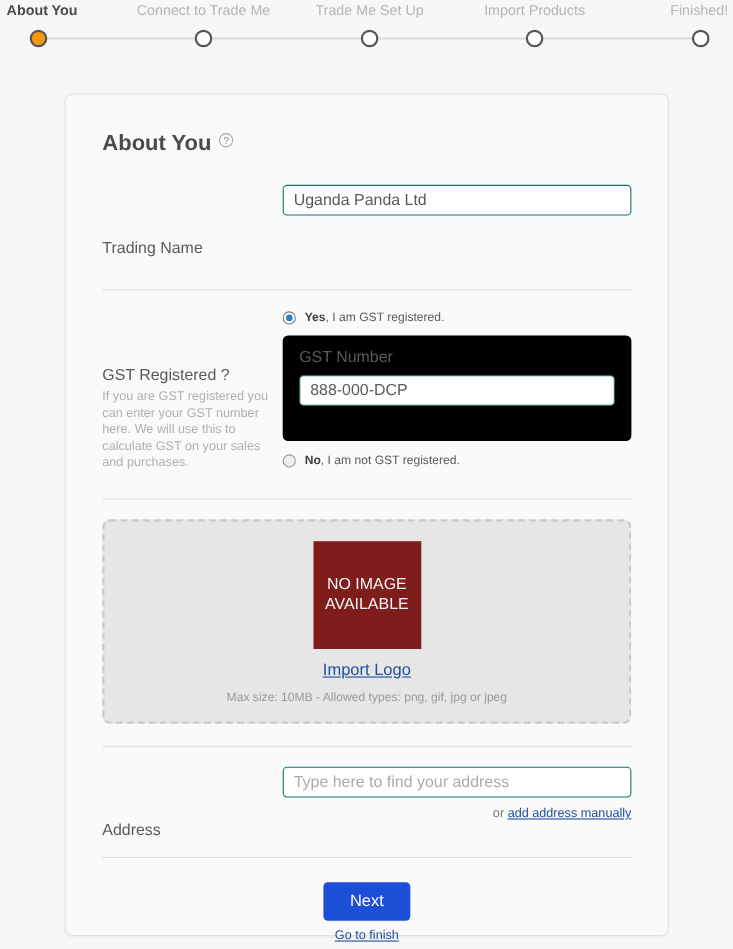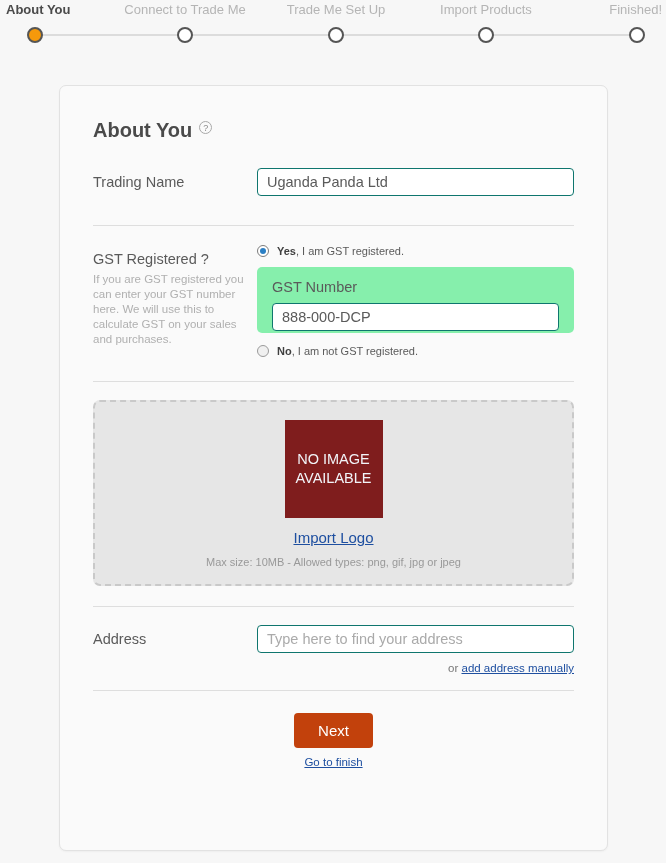--- a/index.html
+++ b/index.html
@@ -58,21 +58,21 @@
     width: 13px; height: 13px; line-height: 12px;
     border: 1px solid #a9a9a9; border-radius: 50%;
     font-size: 9px; font-weight: normal; text-align: center;
     color: #8a8a8a; margin-top: -7px;
   }
 
   .row { display: flex; align-items: flex-start; margin: 0 33px; }
   .label-col { width: 164px; flex: none; padding-top: 6px; }
   .field-col { flex: 1; }
 
-  .field-label { font-size: 14.5px; color: #5a5a5a; }
+  .field-label { font-size: 14.5px; color: #5a5a5a; margin-top: 44px; }
   .field-sub {
     font-size: 11.5px; color: #b0b0b0;
     line-height: 15px; margin-top: 5px;
   }
 
   input[type=text] {
     width: 100%; height: 28px;
     padding: 3px 9px;
     font-size: 14.5px; font-family: "Liberation Sans", sans-serif;
     color: #5a5a5a;
@@ -94,23 +94,23 @@
   }
   .radio.checked { background: #fff; border-color: #7c7c7c; }
   .radio.checked::after {
     content: ""; position: absolute;
     left: 2px; top: 2px; width: 6px; height: 6px;
     border-radius: 50%; background: #2b7fc4;
   }
   .radio-line b { color: #3f3f3f; }
 
   .gst-box {
-    background: #86efac;
+    background: #000000;
     border-radius: 5px;
-    padding: 12px 15px 2px 15px;
+    padding: 12px 15px 32px 15px;
     margin-top: 10px;
   }
   .gst-box-label { font-size: 14.5px; color: #5a5a5a; margin-bottom: 8px; }
 
   
   .logo-drop {
     border: 2px dashed #c9c9c9;
     background: #e6e6e6;
     border-radius: 7px;
     padding: 18px 10px 16px 10px;
@@ -135,21 +135,21 @@
   
   .addr-manual {
     text-align: right; font-size: 11.5px;
     color: #777; margin-top: 9px;
   }
   .addr-manual a { color: #1e4fa0; text-decoration: underline; }
 
   .footer { text-align: center; }
   .next-btn {
     display: inline-block;
-    background: #c2410c;
+    background: #1d4ed8;
     color: #fff; font-size: 15px;
     font-family: "Liberation Sans", sans-serif;
     border: none; border-radius: 4px;
     padding: 9px 24px;
     cursor: pointer;
   }
   .finish-link {
     display: block; margin-top: 8px;
     font-size: 11.5px; color: #1e4fa0;
     text-decoration: underline;

